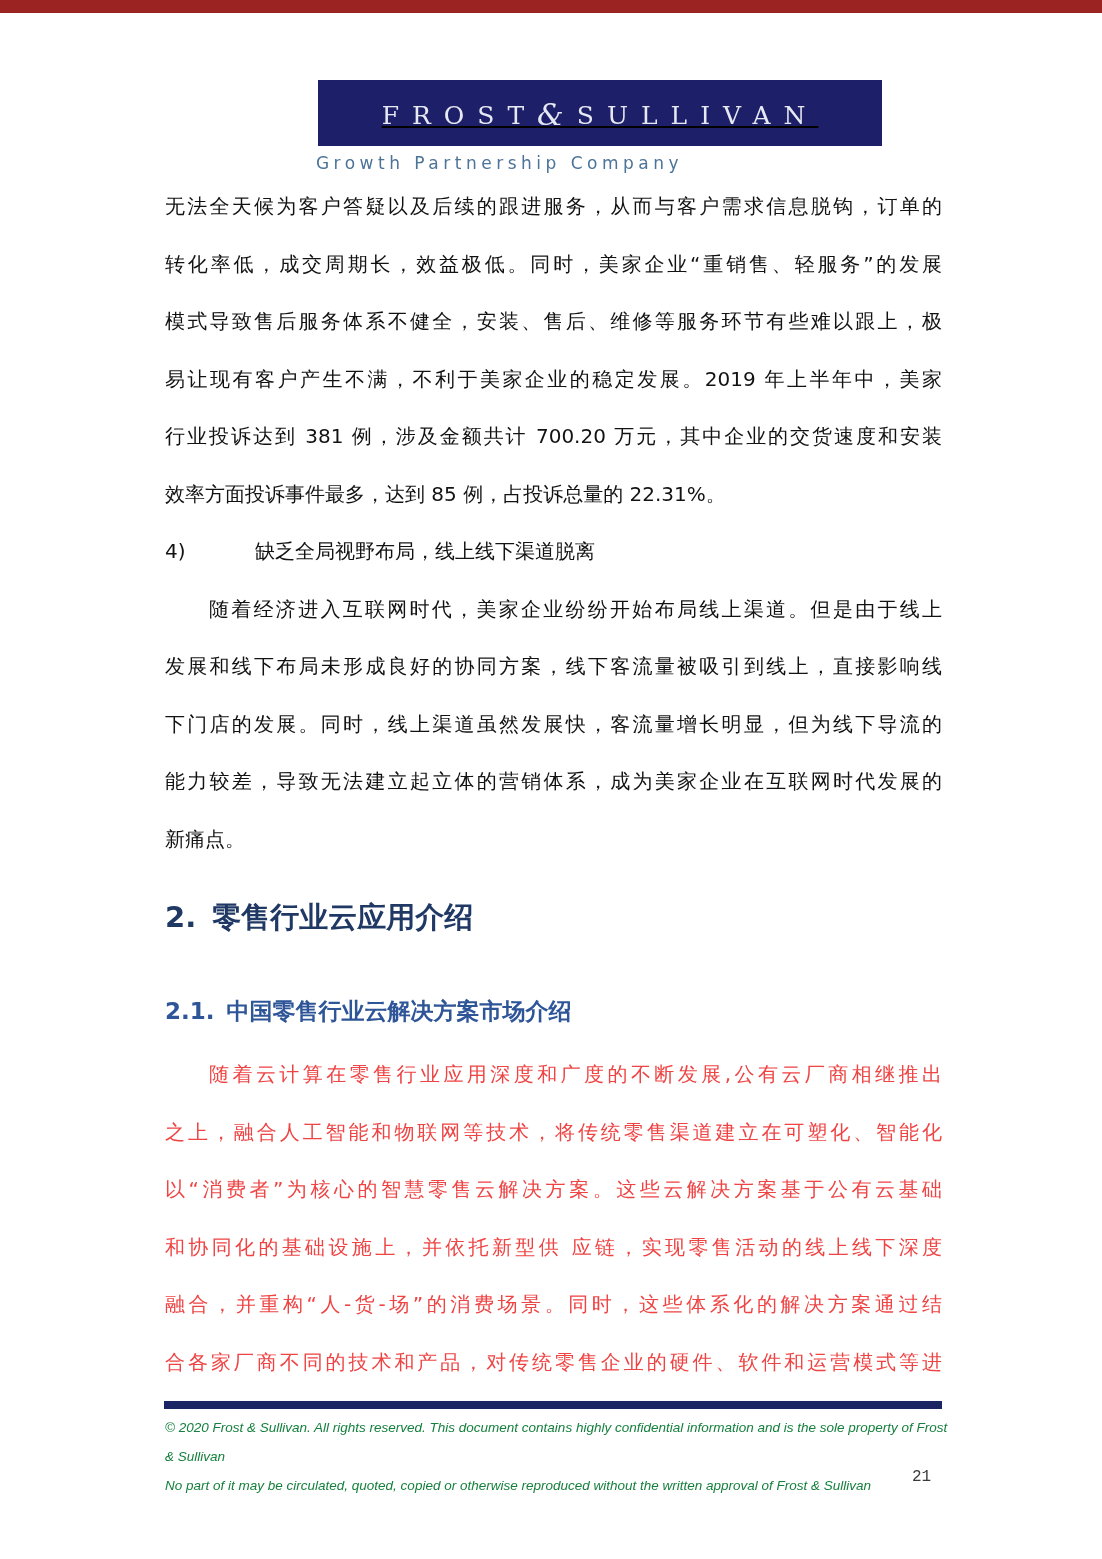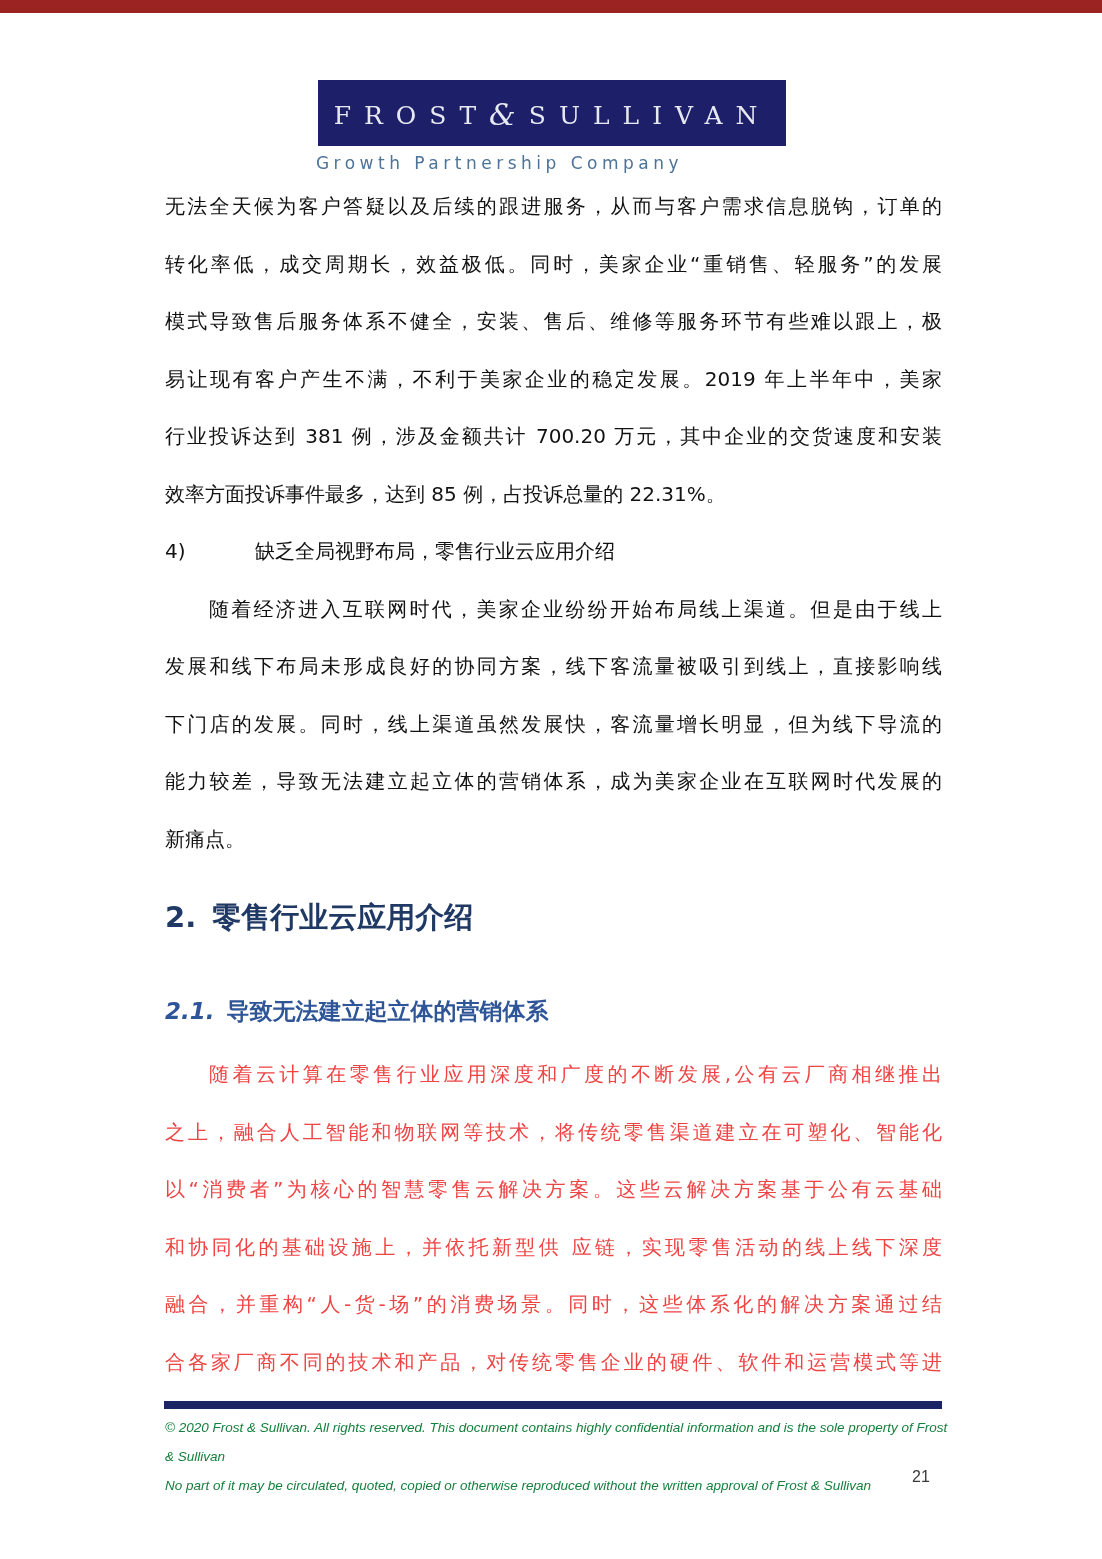--- a/index.html
+++ b/index.html
@@ -11,23 +11,23 @@
     font-family:"DejaVu Sans", sans-serif;
     overflow:hidden;
   }
   .top-bar {
     position:absolute; left:0; top:0;
     width:1102px; height:13px;
     background:#9B2423;
   }
   .logo-box {
     position:absolute; left:318px; top:80px;
-    width:468px; height:66px;
+    width:564px; height:66px;
     background:#1D1F69;
-    display:flex; align-items:center; justify-content:center;
+    display:flex; align-items:center; justify-content:center;text-decoration:underline;
   }
   .logo-line {
     font-family:"DejaVu Serif", serif;
     color:#E6E9F2;
     font-size:25px;
     letter-spacing:13px;
     white-space:nowrap;
   }
   .logo-amp {
     font-style:italic;
@@ -69,21 +69,21 @@
     position:absolute; left:165px; top:898px;
     font-size:29px; font-weight:bold;
     color:#1F3864;
   }
   .h2 .num { margin-right:16px; }
   .h3 {
     position:absolute; left:165px; top:996px;
     font-size:23px; font-weight:bold;
     color:#2E5597;
   }
-  .h3 .num { margin-right:12px;font-style:italic; }
+  .h3 .num { margin-right:12px; }
   .content2 {
     position:absolute; left:165px; top:1046px;
     width:777px;
     color:#ef4444;
   }
   .footer-bar {
     position:absolute; left:164px; top:1401px;
     width:778px; height:8px;
     background:#1B2563;
   }
@@ -93,21 +93,21 @@
     font-style:italic;
     font-size:13.5px;
     line-height:29px;
     color:#15803d;
     font-family:"Liberation Sans", sans-serif;
   }
   .page-num {
     position:absolute; left:912px; top:1468px;
     font-size:16px;
     color:#3a3a3a;
-    font-family:Liberation Sans, sans-serif;
+    font-family:Liberation Mono, monospace;
   }
 </style>
 </head>
 <body>
 
 <div class="page">
 
   <div class="top-bar"></div>
 
   <div class="logo-box">
@@ -116,34 +116,34 @@
 
   <div class="tagline">Growth Partnership Company</div>
 
   <div class="content">
     <div class="ln fill">无法全天候为客户答疑以及后续的跟进服务，从而与客户需求信息脱钩，订单的</div>
     <div class="ln fill">转化率低，成交周期长，效益极低。同时，美家企业“重销售、轻服务”的发展</div>
     <div class="ln fill">模式导致售后服务体系不健全，安装、售后、维修等服务环节有些难以跟上，极</div>
     <div class="ln fill">易让现有客户产生不满，不利于美家企业的稳定发展。2019 年上半年中，美家</div>
     <div class="ln fill">行业投诉达到 381 例，涉及金额共计 700.20 万元，其中企业的交货速度和安装</div>
     <div class="ln">效率方面投诉事件最多，达到 85 例，占投诉总量的 22.31%。</div>
-    <div class="ln"><span class="marker">4)</span><span>缺乏全局视野布局，零售行业云应用介绍</span></div>
+    <div class="ln"><span class="marker">4)</span><span>缺乏全局视野布局，线上线下渠道脱离</span></div>
     <div class="ln fill indent">随着经济进入互联网时代，美家企业纷纷开始布局线上渠道。但是由于线上</div>
     <div class="ln fill">发展和线下布局未形成良好的协同方案，线下客流量被吸引到线上，直接影响线</div>
     <div class="ln fill">下门店的发展。同时，线上渠道虽然发展快，客流量增长明显，但为线下导流的</div>
     <div class="ln fill">能力较差，导致无法建立起立体的营销体系，成为美家企业在互联网时代发展的</div>
     <div class="ln">新痛点。</div>
   </div>
 
   <div class="h2">
     <span class="num">2.</span><span>零售行业云应用介绍</span>
   </div>
 
   <div class="h3">
-    <span class="num">2.1.</span><span>导致无法建立起立体的营销体系</span>
+    <span class="num">2.1.</span><span>中国零售行业云解决方案市场介绍</span>
   </div>
 
   <div class="content2">
     <div class="ln fill indent">随着云计算在零售行业应用深度和广度的不断发展,公有云厂商相继推出</div>
     <div class="ln fill">之上，融合人工智能和物联网等技术，将传统零售渠道建立在可塑化、智能化</div>
     <div class="ln fill">以“消费者”为核心的智慧零售云解决方案。这些云解决方案基于公有云基础</div>
     <div class="ln fill">和协同化的基础设施上，并依托新型供 应链，实现零售活动的线上线下深度</div>
     <div class="ln fill">融合，并重构“人-货-场”的消费场景。同时，这些体系化的解决方案通过结</div>
     <div class="ln fill">合各家厂商不同的技术和产品，对传统零售企业的硬件、软件和运营模式等进</div>
   </div>

